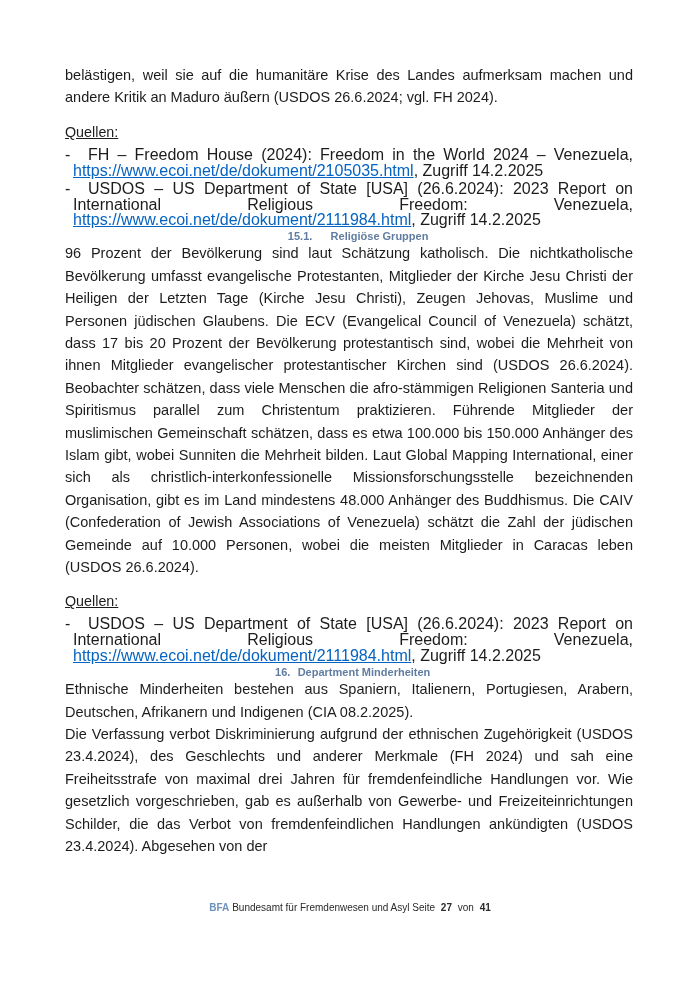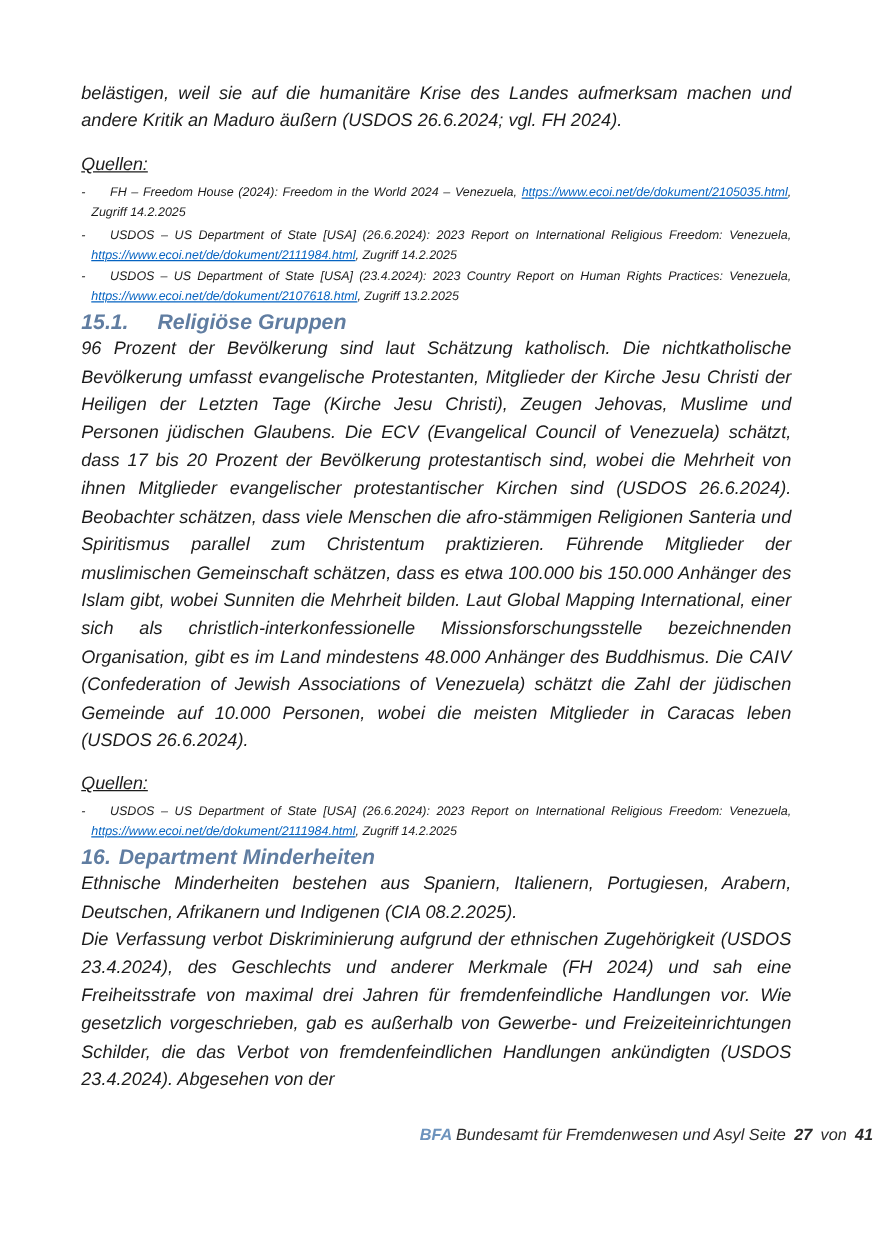--- a/index.html
+++ b/index.html
@@ -4,21 +4,20 @@
 <style>
   html, body { margin: 0; padding: 0; background: #ffffff; }
   .page {
     position: relative;
     width: 700px;
     height: 990px;
     background: #ffffff;
     font-family: "Liberation Sans", sans-serif;
     color: #1c1c1c;
     overflow: hidden;
-    font-style: italic;
   }
   .content {
     position: absolute;
     left: 65px;
     top: 64px;
     width: 568px;
   }
   p.body-p {
     margin: 0;
     font-size: 14.5px;
@@ -28,53 +27,54 @@
   .gap-para { margin-top: 22px; }
   .src-label {
     margin: 15px 0 6px 0;
     font-size: 14.3px;
     line-height: 17px;
   }
   .u { text-decoration: underline; }
   .src-list { margin: 0; }
   .src-item {
     margin: 0 0 2px 0;
-    font-size: 10px;
+    font-size: 16px;
     line-height: 15.9px;
     text-align: justify;
     padding-left: 8px;
     text-indent: -8px;
   }
   .dash {
     display: inline-block;
     width: 23px;
     text-indent: 0;
   }
   a.link, a.link:visited {
     color: var(--link-color, #0563c1);
     text-decoration: underline;
     cursor: pointer;
   }
   h2.sect {
-    font-size: 17px;
+    font-size: 11px;
     font-weight: bold;
     color: var(--heading-color, #607da1);
     margin: 0;
+    text-align: center;
   }
   .h151 { margin: 14px 0 13px 17px; }
   .h151 .hnum { display: inline-block; width: 61px; }
   .h16 { margin: 16px 0 13px 3px; }
   .h16 .hnum { display: inline-block; width: 30px; }
   .footer {
     position: absolute;
     top: 902px;
     left: 0;
     width: 700px;
-    text-align: right;
-    font-size: 13px;
+    text-align: center;
+    font-size: 10px;
     line-height: 12px;
     color: #2a2a2a;
   }
   .footer span { margin: 0 1.5px; }
   .flogo {
     color: var(--footer-logo-color, #6d93bd);
     font-weight: bold;
   }
   .fb { font-weight: bold; }
 </style>
@@ -85,21 +85,20 @@
   <div class="content">
 
     <p class="body-p">belästigen, weil sie auf die humanitäre Krise des Landes aufmerksam machen und andere Kritik an Maduro äußern (USDOS 26.6.2024; vgl. FH 2024).</p>
 
 
     <p class="src-label"><span class="u">Quellen:</span></p>
 
     <div class="src-list">
       <p class="src-item"><span class="dash">-</span><span>FH – Freedom House (2024): Freedom in the World 2024 – Venezuela, </span><a class="link" href="#">https://www.ecoi.net/de/dokument/2105035.html</a><span>, Zugriff 14.2.2025</span></p>
       <p class="src-item"><span class="dash">-</span><span>USDOS – US Department of State [USA] (26.6.2024): 2023 Report on International Religious Freedom: Venezuela, </span><a class="link" href="#">https://www.ecoi.net/de/dokument/2111984.html</a><span>, Zugriff 14.2.2025</span></p>
-      <p class="src-item"><span class="dash">-</span><span>USDOS – US Department of State [USA] (23.4.2024): 2023 Country Report on Human Rights Practices: Venezuela, </span><a class="link" href="#">https://www.ecoi.net/de/dokument/2107618.html</a><span>, Zugriff 13.2.2025</span></p>
     </div>
 
     <h2 class="sect h151"><span class="hnum">15.1.</span><span>Religiöse Gruppen</span></h2>
 
     <p class="body-p">96 Prozent der Bevölkerung sind laut Schätzung katholisch. Die nichtkatholische Bevölkerung umfasst evangelische Protestanten, Mitglieder der Kirche Jesu Christi der Heiligen der Letzten Tage (Kirche Jesu Christi), Zeugen Jehovas, Muslime und Personen jüdischen Glaubens. Die ECV (Evangelical Council of Venezuela) schätzt, dass 17 bis 20 Prozent der Bevölkerung protestantisch sind, wobei die Mehrheit von ihnen Mitglieder evangelischer protestantischer Kirchen sind (USDOS 26.6.2024). Beobachter schätzen, dass viele Menschen die afro-stämmigen Religionen Santeria und Spiritismus parallel zum Christentum praktizieren. Führende Mitglieder der muslimischen Gemeinschaft schätzen, dass es etwa 100.000 bis 150.000 Anhänger des Islam gibt, wobei Sunniten die Mehrheit bilden. Laut Global Mapping International, einer sich als christlich-interkonfessionelle Missionsforschungsstelle bezeichnenden Organisation, gibt es im Land mindestens 48.000 Anhänger des Buddhismus. Die CAIV (Confederation of Jewish Associations of Venezuela) schätzt die Zahl der jüdischen Gemeinde auf 10.000 Personen, wobei die meisten Mitglieder in Caracas leben (USDOS 26.6.2024).</p>
 
     <p class="src-label"><span class="u">Quellen:</span></p>
 
     <div class="src-list">
       <p class="src-item"><span class="dash">-</span><span>USDOS – US Department of State [USA] (26.6.2024): 2023 Report on International Religious Freedom: Venezuela, </span><a class="link" href="#">https://www.ecoi.net/de/dokument/2111984.html</a><span>, Zugriff 14.2.2025</span></p>

